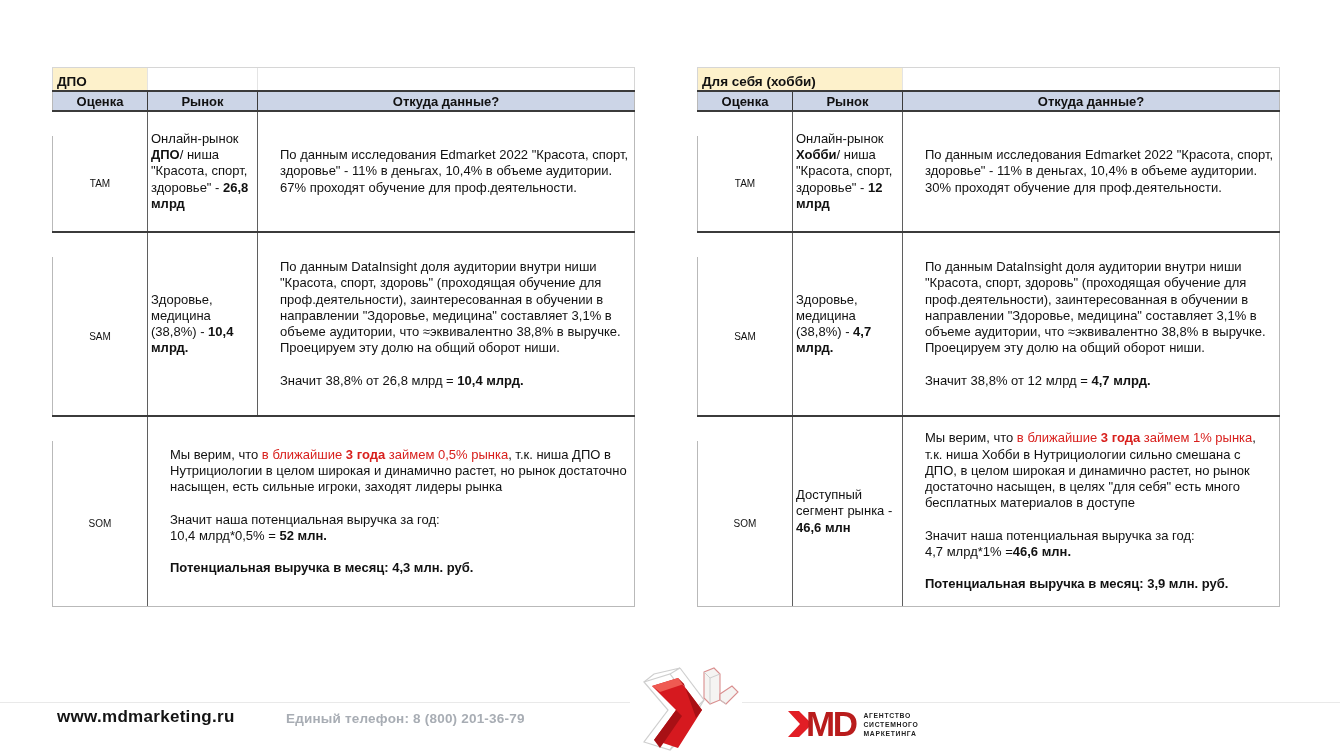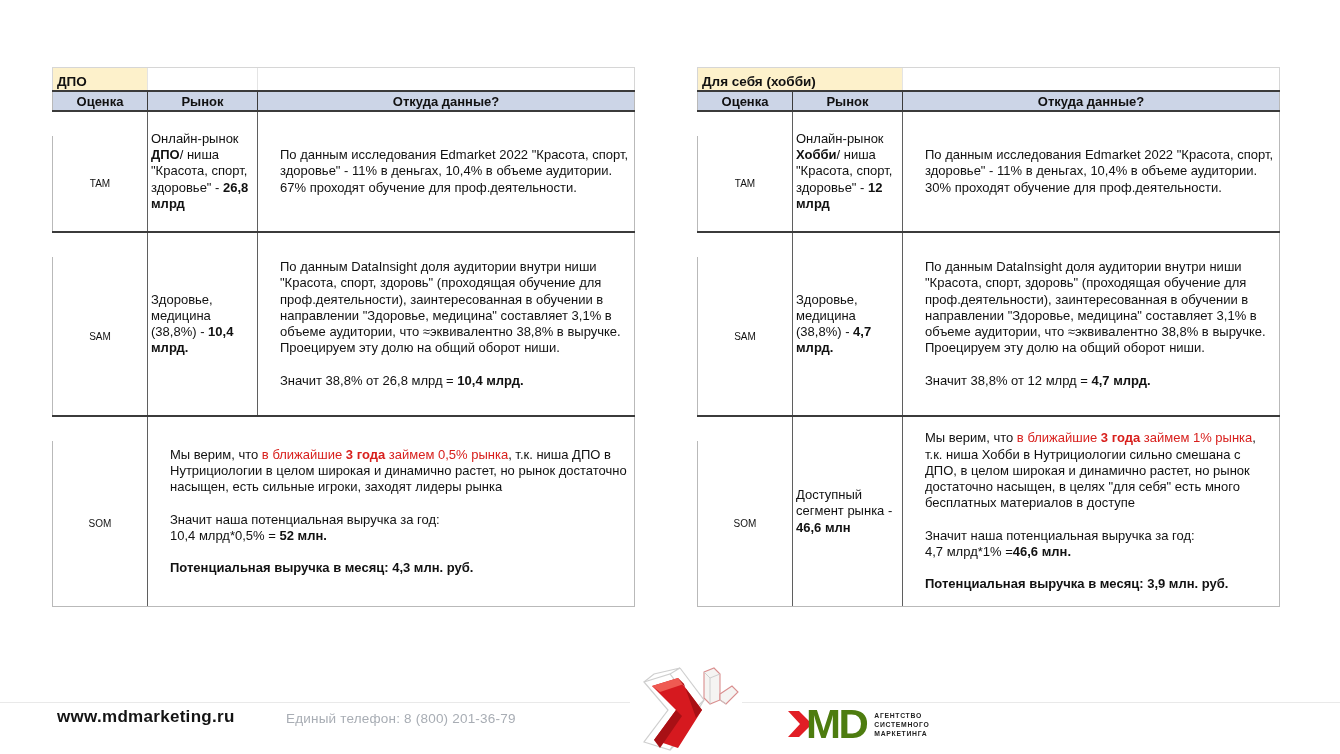--- a/index.html
+++ b/index.html
@@ -53,27 +53,27 @@
   .source{display:flex;align-items:center;font-size:13px;line-height:16.2px;
           padding:2px 4px 2px 22px;white-space:pre-wrap;}
   .seg-b{font-weight:bold;}
   .seg-r{color:#d8201d;}
 
   
   .footer-line{position:absolute;left:0;top:702px;width:1340px;height:1px;
                background:#e9e9e9;}
   .site{position:absolute;left:57px;top:707px;font-size:17px;font-weight:700;
         letter-spacing:0.3px;color:#141414;}
-  .phone{position:absolute;left:286px;top:711px;font-size:13.5px;font-weight:400;
+  .phone{position:absolute;left:286px;top:711px;font-size:13.5px;font-weight:700;
          color:#a8adb4;letter-spacing:0.2px;}
   .logo3d{position:absolute;left:630px;top:660px;width:112px;height:94px;
           background:#fff;}
   .mdlogo{position:absolute;left:788px;top:701px;height:46px;display:flex;
           align-items:center;}
-  .md-letters{font-size:42px;font-weight:900;letter-spacing:-2.5px;color:#4d7c0f;
+  .md-letters{font-size:35px;font-weight:900;letter-spacing:-2.5px;color:#b91c1c;
               transform:scaleY(0.98);margin-left:-6px;}
   .agency{margin-left:8px;display:flex;flex-direction:column;justify-content:center;}
   .agency span{font-size:6.8px;font-weight:bold;color:#222;line-height:9px;
                letter-spacing:0.7px;}
 </style>
 </head>
 <body>
 
 <div class="tbl left">
   <div class="row title-row">

